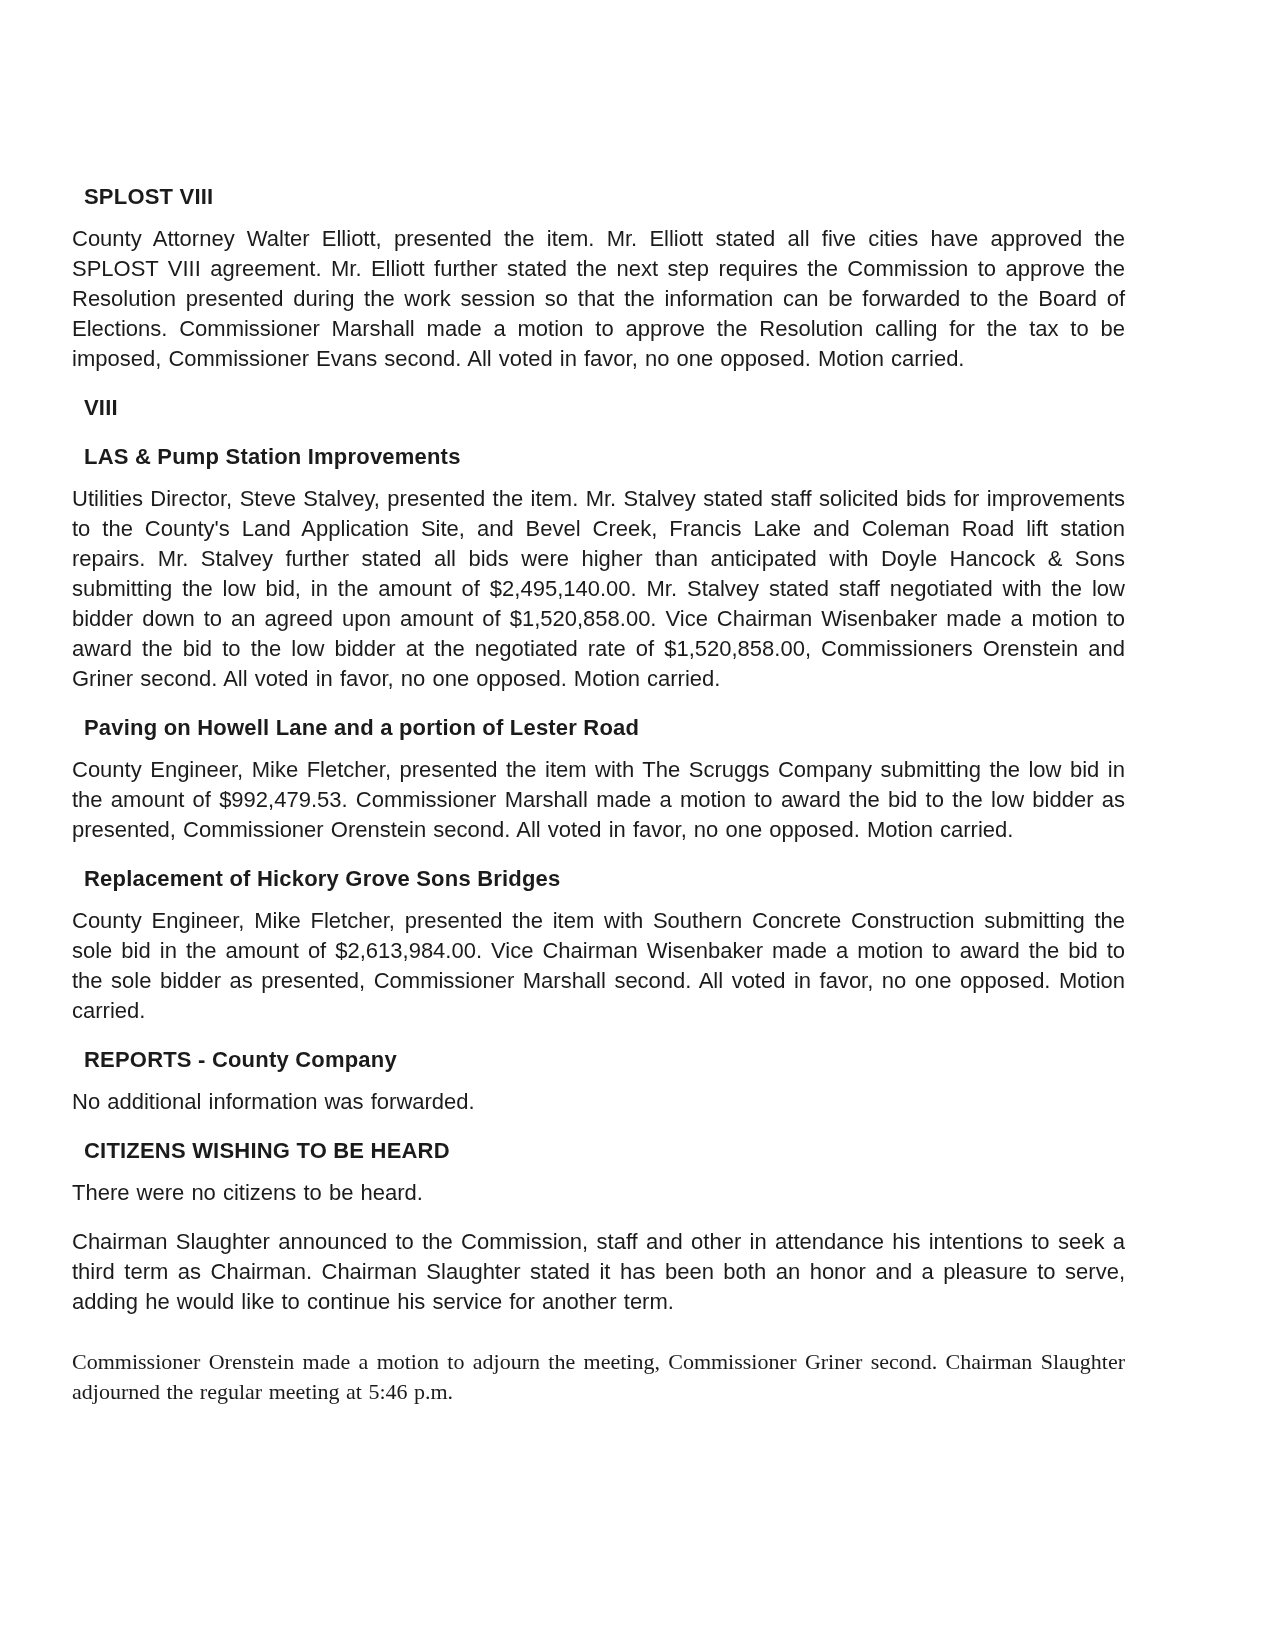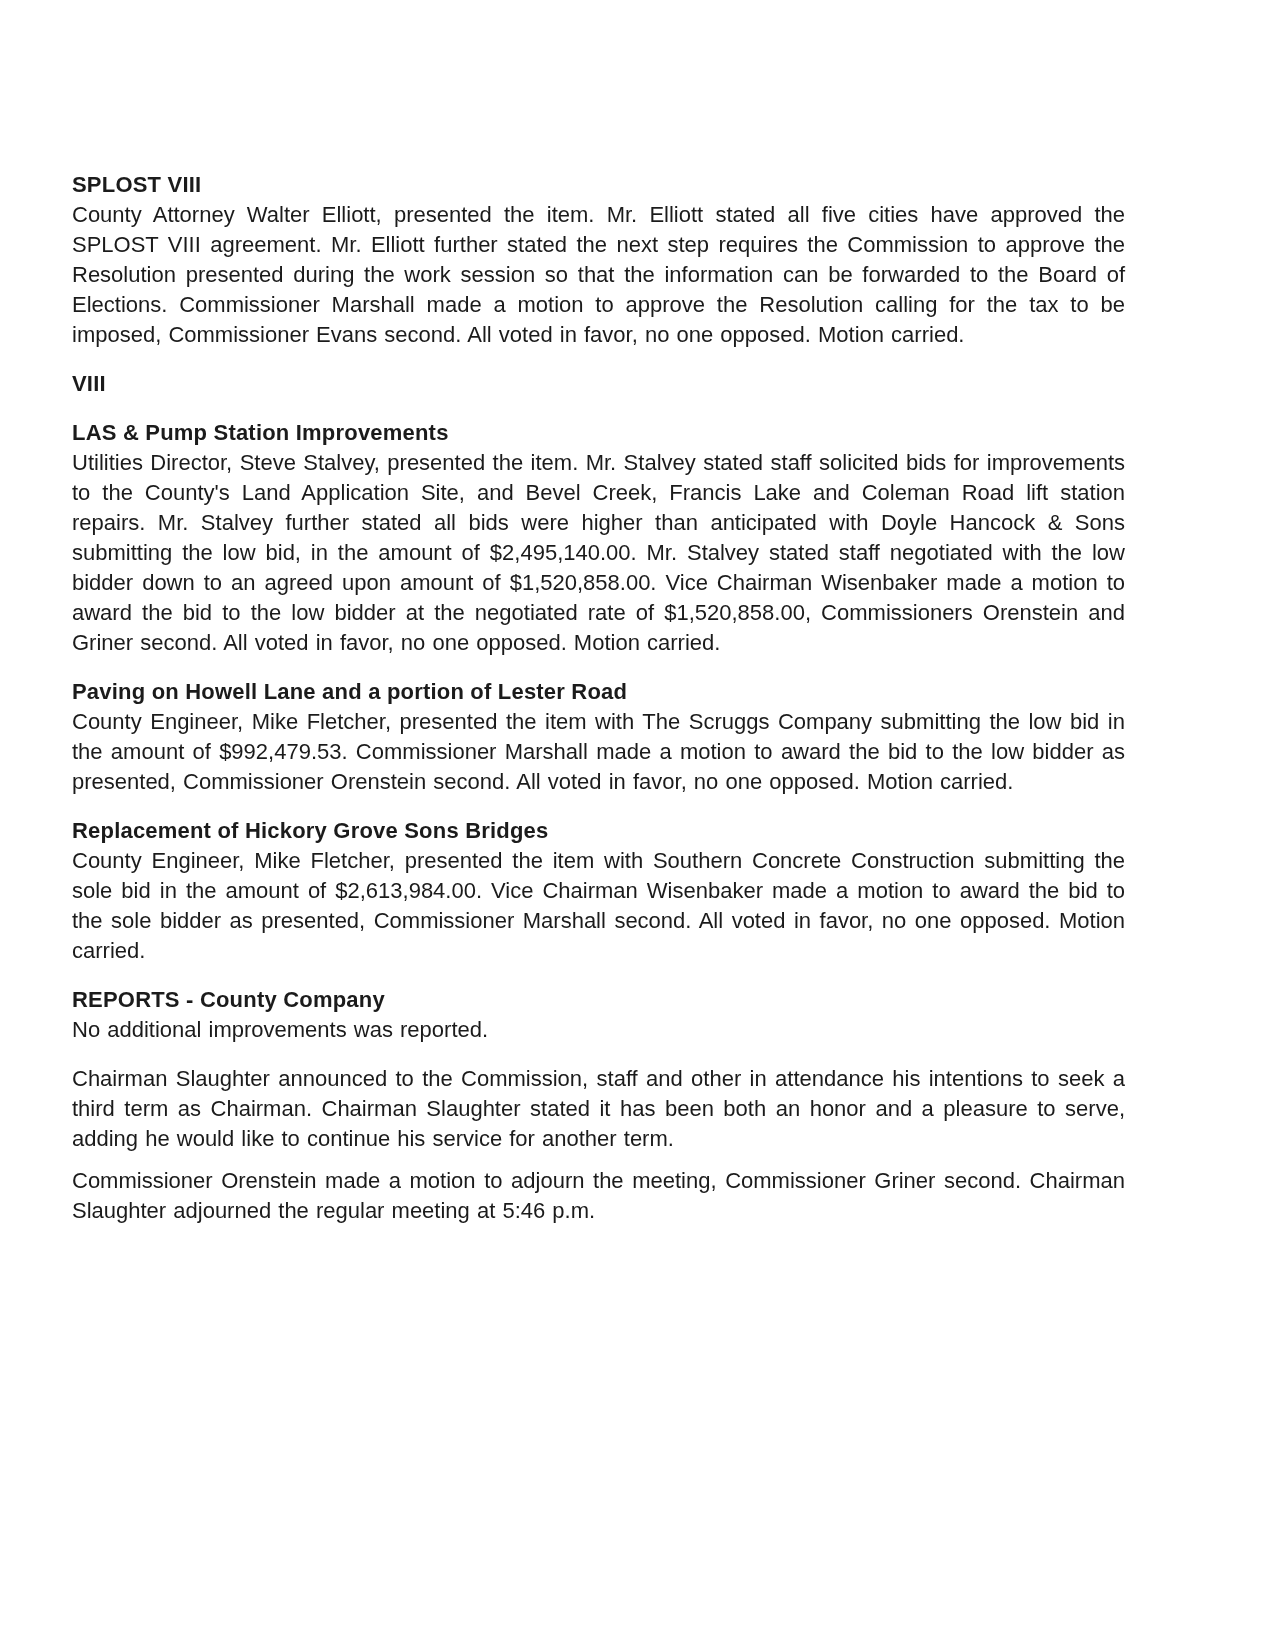--- a/index.html
+++ b/index.html
@@ -22,31 +22,32 @@
   }
   .doc-section {
     margin-top: 19px;
   }
   .doc-section:first-child {
     margin-top: 0;
   }
   .doc-heading {
     font-size: 22px;
     font-weight: bold;
-    margin: 0;
+    margin: 12px;
     line-height: 30px;
     letter-spacing: 0.2px;
   }
   .doc-para {
     margin: 0;
     text-align: justify;
     word-spacing: 1px;
   }
   .doc-para + .doc-para {
-    margin-top: 12px;
+    margin-top: 30px;
+    font-family: Liberation Serif, serif;
   }
 </style>
 </head>
 <body>
 
 <div class="page">
 
   <section class="doc-section">
     <h2 class="doc-heading">SPLOST VIII</h2>
     <p class="doc-para">County Attorney Walter Elliott, presented the item.  Mr. Elliott stated all five cities have approved the SPLOST VIII agreement.  Mr. Elliott further stated the next step requires the Commission to approve the Resolution presented during the work session so that the information can be forwarded to the Board of Elections.  Commissioner Marshall made a motion to approve the Resolution calling for the tax to be imposed, Commissioner Evans second.  All voted in favor, no one opposed.  Motion carried.</p>
@@ -66,22 +67,26 @@
     <p class="doc-para">County Engineer, Mike Fletcher, presented the item with The Scruggs Company submitting the low bid in the amount of $992,479.53.  Commissioner Marshall made a motion to award the bid to the low bidder as presented, Commissioner Orenstein second.  All voted in favor, no one opposed.  Motion carried.</p>
   </section>
 
   <section class="doc-section">
     <h2 class="doc-heading">Replacement of Hickory Grove Sons Bridges</h2>
     <p class="doc-para">County Engineer, Mike Fletcher, presented the item with Southern Concrete Construction submitting the sole bid in the amount of $2,613,984.00.  Vice Chairman Wisenbaker made a motion to award the bid to the sole bidder as presented, Commissioner Marshall second.  All voted in favor, no one opposed.  Motion carried.</p>
   </section>
 
   <section class="doc-section">
     <h2 class="doc-heading">REPORTS - County Company</h2>
-    <p class="doc-para">No additional improvements was reported.</p>
+    <p class="doc-para">No additional information was forwarded.</p>
   </section>
 
+  <section class="doc-section">
+    <h2 class="doc-heading">CITIZENS WISHING TO BE HEARD</h2>
+    <p class="doc-para">There were no citizens to be heard.</p>
+  </section>
 
   <section class="doc-section">
     <p class="doc-para">Chairman Slaughter announced to the Commission, staff and other in attendance his intentions to seek a third term as Chairman.  Chairman Slaughter stated it has been both an honor and a pleasure to serve, adding he would like to continue his service for another term.</p>
     <p class="doc-para">Commissioner Orenstein made a motion to adjourn the meeting, Commissioner Griner second.  Chairman Slaughter adjourned the regular meeting at 5:46 p.m.</p>
   </section>
 
 </div>
 
 </body></html>

